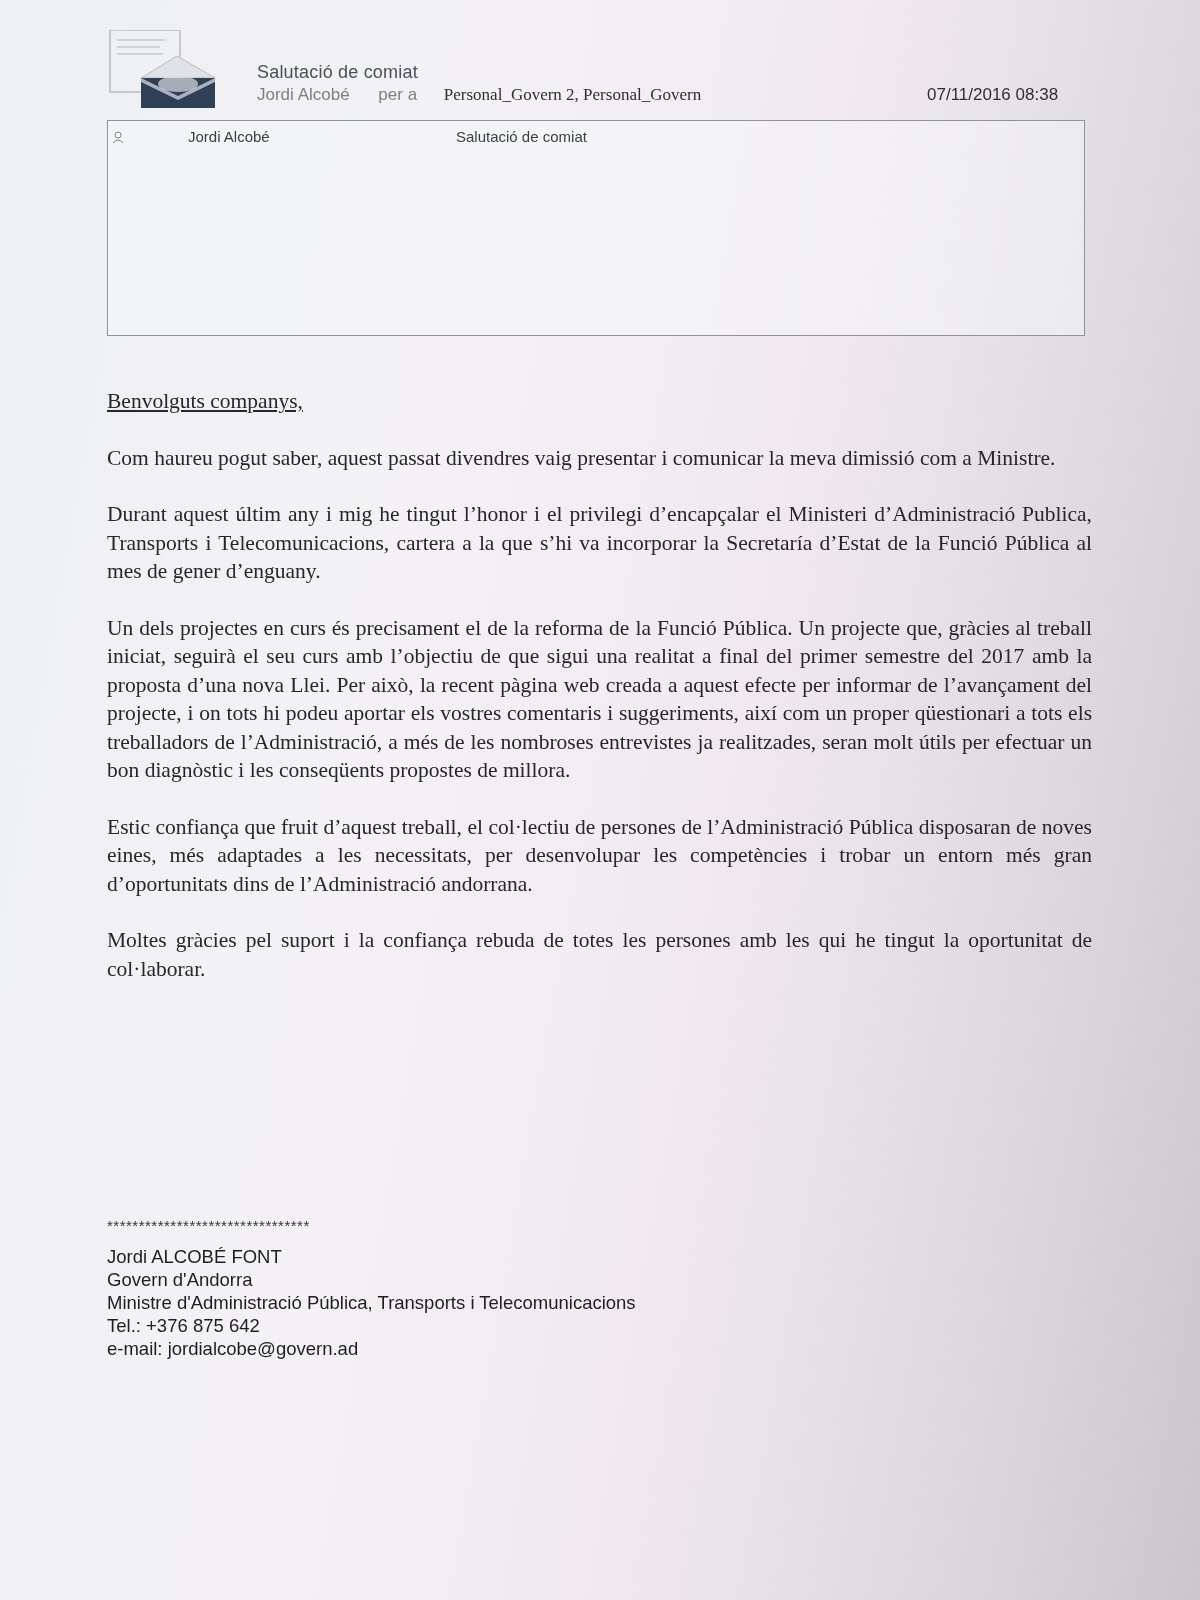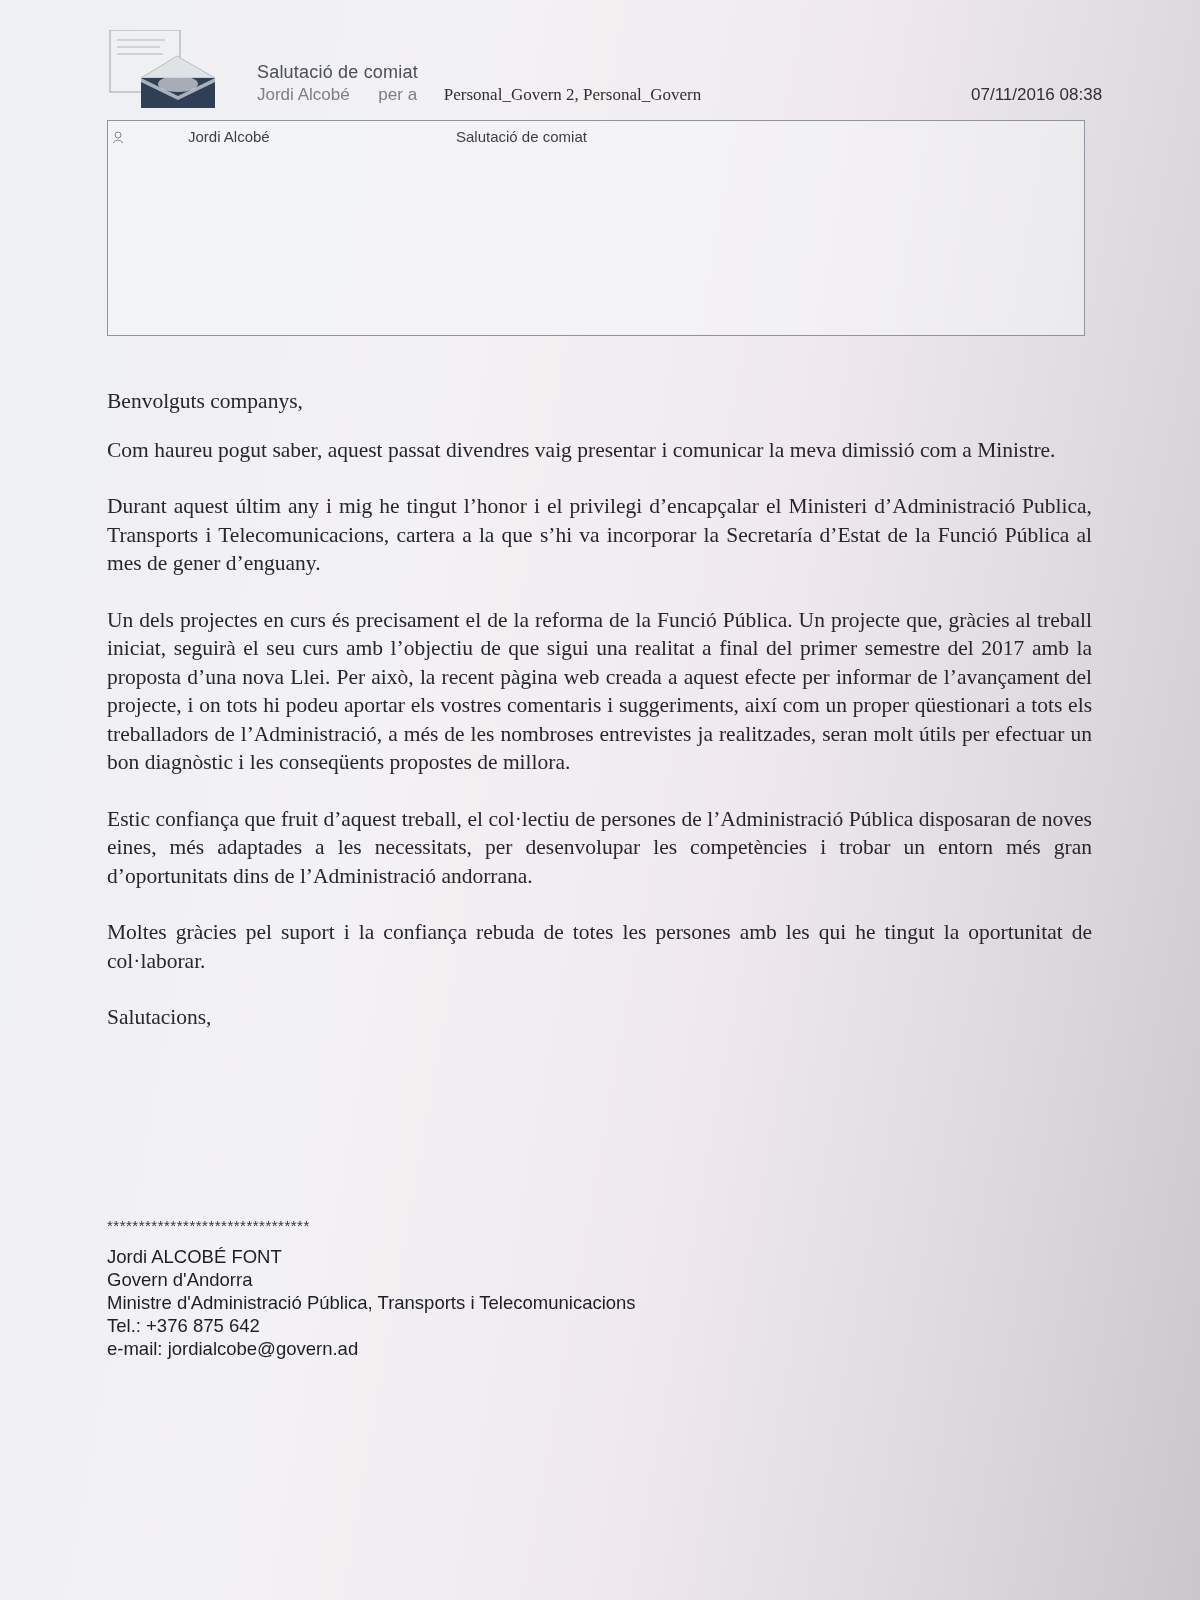--- a/index.html
+++ b/index.html
@@ -56,21 +56,20 @@
     .meta-line .per { margin-left: 24px; color: #7a7f88; }
     .meta-line .recipients { margin-left: 22px; color: #2d2f35; font-family: Liberation Serif, serif; }
     .date-time {
       position: absolute;
       left: 822px;
       top: 55px;
       font-family: "Liberation Sans", sans-serif;
       font-size: 17px;
       color: #2d2f35;
       white-space: nowrap;
-      margin-left: 44px;
     }
     
     .quoted-box {
       position: absolute;
       left: 107px;
       top: 120px;
       width: 976px;
       height: 214px;
       border: 1.5px solid #8e939c;
       background: rgba(245,248,250,0.5);
@@ -106,21 +105,21 @@
       width: 985px;
       font-family: "Liberation Serif", serif;
       font-size: 21.5px;
       line-height: 28.5px;
       color: #26262c;
       text-align: justify;
     }
     .letter p {
       margin: 0 0 28px 0;
     }
-    .letter p.greeting { margin-bottom: 20px; }
+    .letter p.greeting { margin-bottom: 28px; text-decoration: underline; }
     .signature {
       position: absolute;
       left: 107px;
       top: 1214px;
       font-family: "Liberation Sans", sans-serif;
       font-size: 18.5px;
       line-height: 23px;
       color: #1e1f24;
     }
     .sig-stars {
@@ -173,21 +172,20 @@
     <div class="quoted-subject">Salutació de comiat</div>
   </div>
 
   <div class="letter">
     <p class="greeting">Benvolguts companys,</p>
     <p>Com haureu pogut saber, aquest passat divendres vaig presentar i comunicar la meva dimissió com a Ministre.</p>
     <p>Durant aquest últim any i mig he tingut l’honor i el privilegi d’encapçalar el Ministeri d’Administració Publica, Transports i Telecomunicacions, cartera a la que s’hi va incorporar la Secretaría d’Estat de la Funció Pública al mes de gener d’enguany.</p>
     <p>Un dels projectes en curs és precisament el de la reforma de la Funció Pública. Un projecte que, gràcies al treball iniciat, seguirà el seu curs amb l’objectiu de que sigui una realitat a final del primer semestre del 2017 amb la proposta d’una nova Llei. Per això, la recent pàgina web creada a aquest efecte per informar de l’avançament del projecte, i on tots hi podeu aportar els vostres comentaris i suggeriments, així com un proper qüestionari a tots els treballadors de l’Administració, a més de les nombroses entrevistes ja realitzades, seran molt útils per efectuar un bon diagnòstic i les conseqüents propostes de millora.</p>
     <p>Estic confiança que fruit d’aquest treball, el col·lectiu de persones de l’Administració Pública disposaran de noves eines, més adaptades a les necessitats, per desenvolupar les competències i trobar un entorn més gran d’oportunitats dins de l’Administració andorrana.</p>
     <p>Moltes gràcies pel suport i la confiança rebuda de totes les persones amb les qui he tingut la oportunitat de col·laborar.</p>
-    <p>Salutacions,</p>
   </div>
 
   <div class="signature">
     <div class="sig-stars">********************************</div>
     <div class="sig-line">Jordi ALCOBÉ FONT</div>
     <div class="sig-line">Govern d'Andorra</div>
     <div class="sig-line">Ministre d'Administració Pública, Transports i Telecomunicacions</div>
     <div class="sig-line">Tel.: +376 875 642</div>
     <div class="sig-line">e-mail: jordialcobe@govern.ad</div>
   </div>

